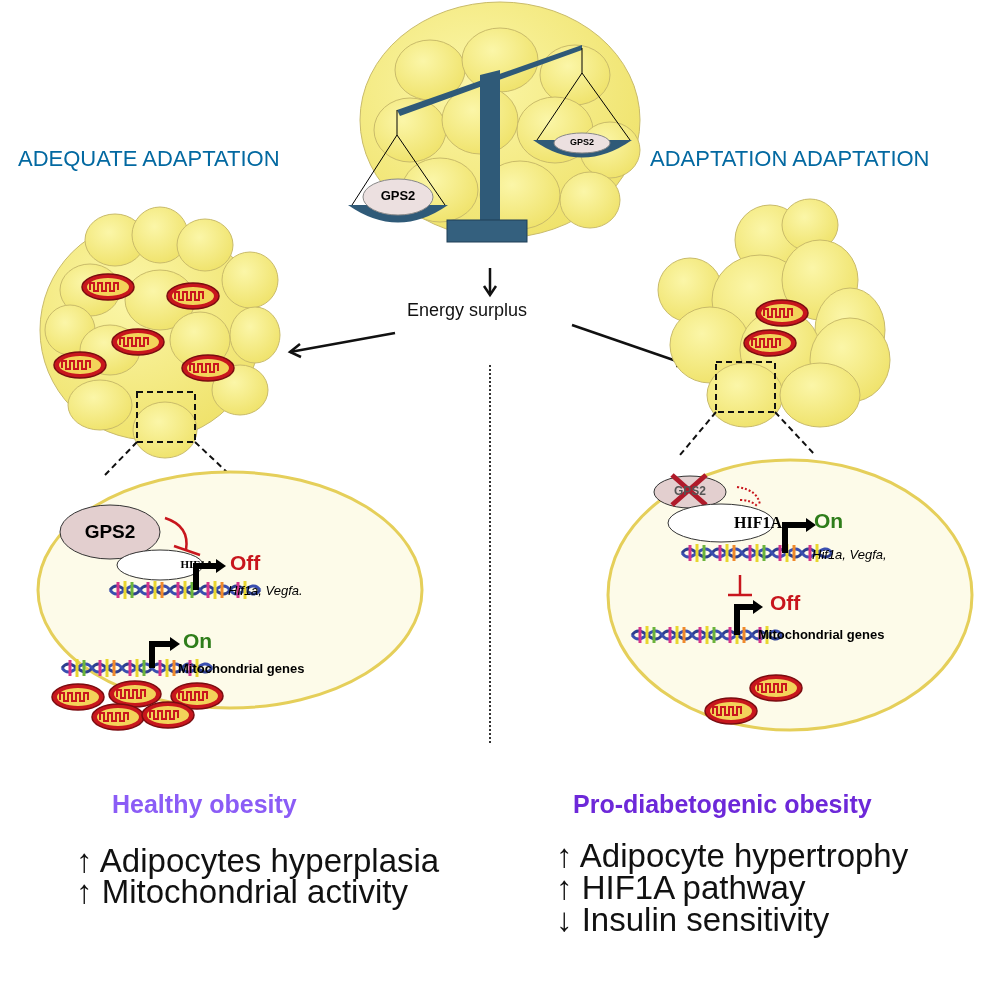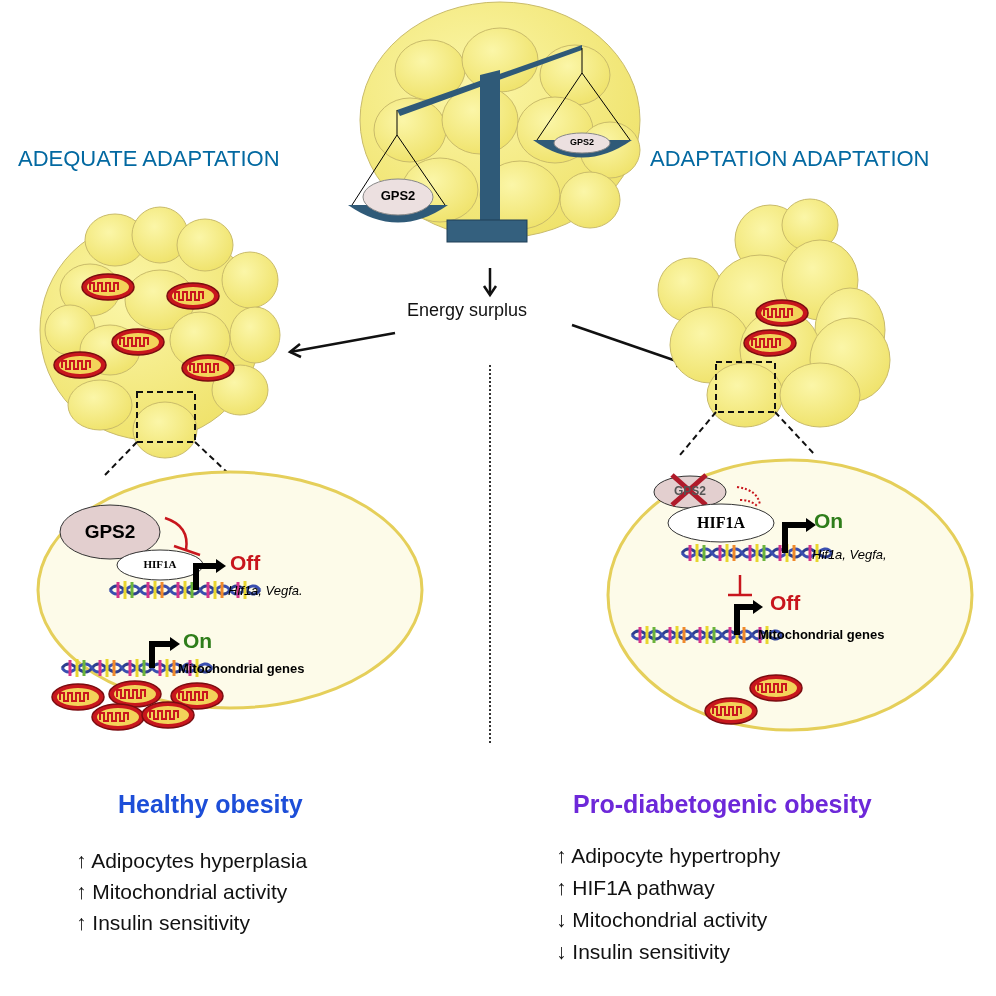--- a/index.html
+++ b/index.html
@@ -1,23 +1,23 @@
 <!DOCTYPE html>
 <html><head>
 <meta charset="utf-8">
 <style>
   html,body{margin:0;padding:0;background:#fff;}
   body{width:996px;height:996px;position:relative;overflow:hidden;font-family:"Liberation Sans",sans-serif;}
   .abs{position:absolute;}
   .hdr{font-size:22px;color:#0369a1;white-space:nowrap;}
   .es{font-size:18px;color:#111;}
   .otitle{font-weight:bold;font-size:25px;white-space:nowrap;}
-  .list{font-size:21px;color:#111;line-height:31px;}
+  .list{font-size:33px;color:#111;line-height:31px;}
   .list div{white-space:nowrap;}
-  .serif{font-family:"Liberation Serif",serif;}
+  .serif{font-family:"Liberation Serif",serif;margin-left:37px;}
 </style>
 </head>
 <body>
 
 <svg class="abs" style="left:0;top:0" width="996" height="996">
   <defs>
     <radialGradient id="fatg" cx="40%" cy="35%" r="70%">
       <stop offset="0" stop-color="#fbf6a8"></stop>
       <stop offset="1" stop-color="#efe26a"></stop>
     </radialGradient>
@@ -185,26 +185,24 @@
 <div class="abs" style="left:183px;top:629px;font-weight:bold;font-size:21px;color:#2e7d1a">On</div>
 <div class="abs" style="left:178px;top:661px;font-weight:bold;font-size:13px">Mitochondrial genes</div>
 
 <div class="abs" style="left:660px;top:484px;width:60px;text-align:center;font-weight:bold;font-size:12px;color:#555">GPS2</div>
 <div class="abs serif" style="left:668px;top:514px;width:106px;text-align:center;font-weight:bold;font-size:16px">HIF1A</div>
 <div class="abs" style="left:814px;top:509px;font-weight:bold;font-size:21px;color:#2e7d1a">On</div>
 <div class="abs" style="left:812px;top:547px;font-style:italic;font-size:13px">Hif1a, Vegfa,</div>
 <div class="abs" style="left:770px;top:591px;font-weight:bold;font-size:21px;color:#c8161d">Off</div>
 <div class="abs" style="left:758px;top:627px;font-weight:bold;font-size:13px">Mitochondrial genes</div>
 
-<div class="abs otitle" style="left:118px;top:790px;color:#1d4ed8">Healthy obesity</div>
+<div class="abs otitle" style="left:112px;top:790px;color:#8b5cf6">Healthy obesity</div>
 <div class="abs list" style="left:76px;top:845px">
   <div><span>↑</span> <span>Adipocytes hyperplasia</span></div>
   <div><span>↑</span> <span>Mitochondrial activity</span></div>
-  <div><span>↑</span> <span>Insulin sensitivity</span></div>
 </div>
 
 <div class="abs otitle" style="left:573px;top:790px;color:#6d28d9">Pro-diabetogenic obesity</div>
 <div class="abs list" style="left:556px;top:840px;line-height:32px">
   <div><span>↑</span> <span>Adipocyte hypertrophy</span></div>
   <div><span>↑</span> <span>HIF1A pathway</span></div>
-  <div><span>↓</span> <span>Mitochondrial activity</span></div>
   <div><span>↓</span> <span>Insulin sensitivity</span></div>
 </div>
 
 </body></html>

